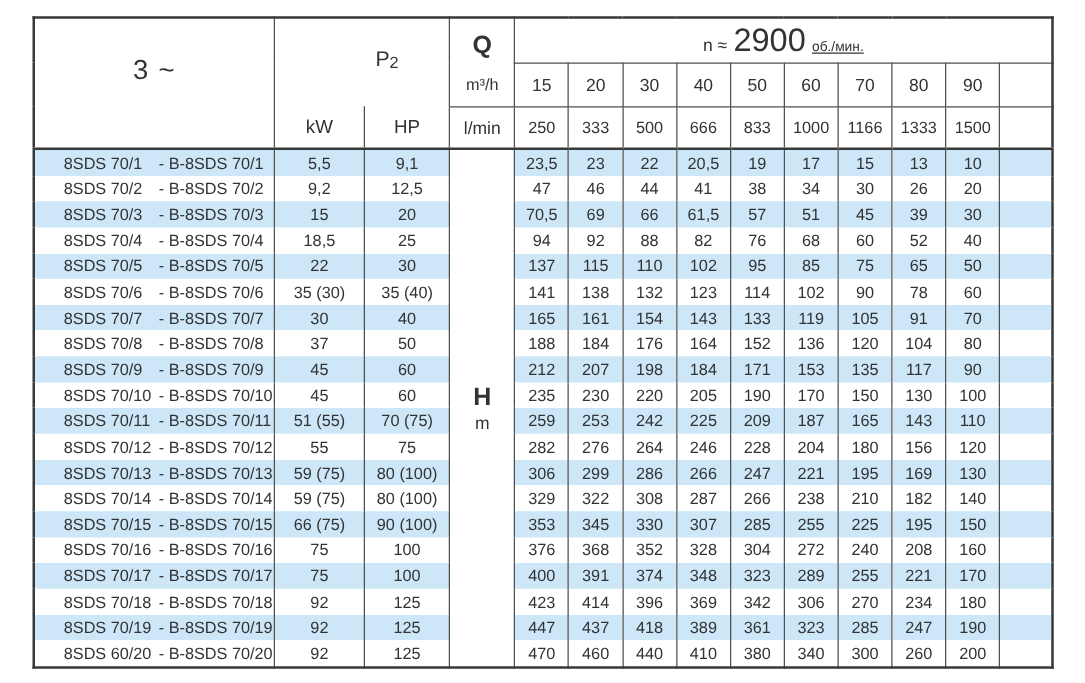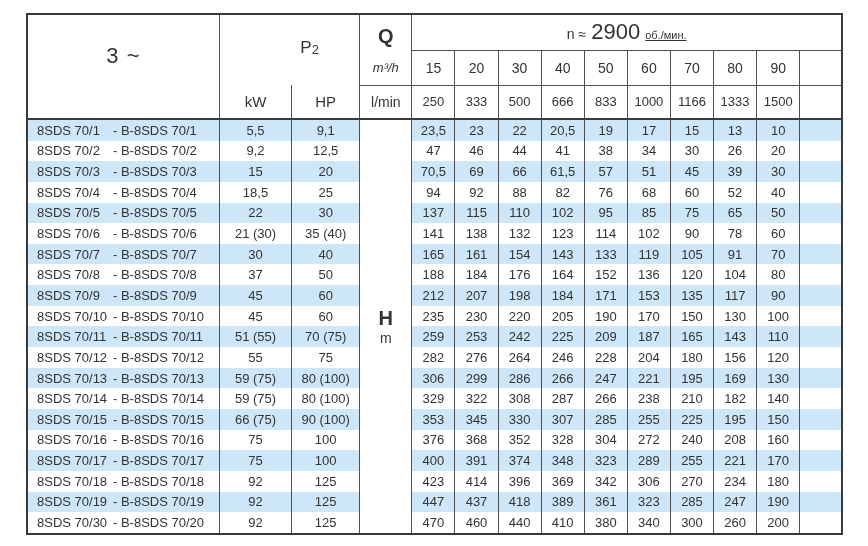--- a/index.html
+++ b/index.html
@@ -34,43 +34,43 @@
   td.c-p2{border-bottom:none;padding-left:40px;}
   td.c-kw,td.c-hp{border-top:none;}
   tr.hr3 td{border-bottom:2px solid var(--outer);}
   td.c-model{border-bottom:2px solid var(--outer);}
 
   td.c-model .phase{font-size:22px;letter-spacing:1px;}
   td.c-model{vertical-align:middle;padding-bottom:22px;}
   td.c-p2{font-size:17px;padding-bottom:4px;}
   td.c-p2 .p2sub{font-size:13px;position:relative;top:1px;}
   td.c-q .q-label{font-weight:bold;font-size:20px;margin:6px 0 12px 0;}
-  td.c-q .q-unit{font-size:13px;margin-bottom:6px;font-style:italic;}
+  td.c-q .q-unit{font-size:13px;margin-bottom:6px;}
   td.c-speed .sp-pre{font-size:14px;}
-  td.c-speed .sp-val{font-size:22px;margin:0 5px;}
+  td.c-speed .sp-val{font-size:26px;margin:0 5px;}
   td.c-speed .sp-suf{font-size:11px;text-decoration:underline;}
   tr.hr1{height:36px;}
   tr.hr2{height:35px;}
   tr.hr3{height:34px;}
   td.c-flow{font-size:14px;}
   td.c-lminv{font-size:13px;}
   td.c-kw,td.c-hp{font-size:15px;}
   td.c-lmin{font-size:14px;}
 
   tbody td{
     border:0;
     border-right:1px solid var(--border);
     padding:0;
     text-align:center;vertical-align:middle;
     font-size:13px;
     height:20.65px;
     overflow:hidden;white-space:nowrap;
   }
   tbody tr.stripe{background:var(--stripe);}
-  td.c-modelcell{text-align:left;padding-left:9px;}
+  td.c-modelcell{text-align:left;padding-left:23px;}
   td.c-modelcell .m1{display:inline-block;width:76px;}
   td.c-head{
     background:#fff;
     vertical-align:middle;
   }
   td.c-head .h-sym{font-weight:bold;font-size:20px;line-height:1;}
   td.c-head .h-unit{font-size:14px;line-height:1;margin-top:3px;}
 </style>
 </head>
 <body>
@@ -212,21 +212,21 @@
           <td class="c-num c-val"><span>102</span></td>
           <td class="c-num c-val"><span>95</span></td>
           <td class="c-num c-val"><span>85</span></td>
           <td class="c-num c-val"><span>75</span></td>
           <td class="c-num c-val"><span>65</span></td>
           <td class="c-num c-val"><span>50</span></td>
           <td class="c-num c-empty"></td>
         </tr>
         <tr>
           <td class="c-modelcell"><span class="m1">8SDS 70/6</span><span class="m2">- B-8SDS 70/6</span></td>
-          <td class="c-num"><span>21 (30)</span></td>
+          <td class="c-num"><span>35 (30)</span></td>
           <td class="c-num"><span>35 (40)</span></td>
           <td class="c-num c-val"><span>141</span></td>
           <td class="c-num c-val"><span>138</span></td>
           <td class="c-num c-val"><span>132</span></td>
           <td class="c-num c-val"><span>123</span></td>
           <td class="c-num c-val"><span>114</span></td>
           <td class="c-num c-val"><span>102</span></td>
           <td class="c-num c-val"><span>90</span></td>
           <td class="c-num c-val"><span>78</span></td>
           <td class="c-num c-val"><span>60</span></td>
@@ -421,21 +421,21 @@
           <td class="c-num c-val"><span>418</span></td>
           <td class="c-num c-val"><span>389</span></td>
           <td class="c-num c-val"><span>361</span></td>
           <td class="c-num c-val"><span>323</span></td>
           <td class="c-num c-val"><span>285</span></td>
           <td class="c-num c-val"><span>247</span></td>
           <td class="c-num c-val"><span>190</span></td>
           <td class="c-num c-empty"></td>
         </tr>
         <tr>
-          <td class="c-modelcell"><span class="m1">8SDS 70/30</span><span class="m2">- B-8SDS 70/20</span></td>
+          <td class="c-modelcell"><span class="m1">8SDS 60/20</span><span class="m2">- B-8SDS 70/20</span></td>
           <td class="c-num"><span>92</span></td>
           <td class="c-num"><span>125</span></td>
           <td class="c-num c-val"><span>470</span></td>
           <td class="c-num c-val"><span>460</span></td>
           <td class="c-num c-val"><span>440</span></td>
           <td class="c-num c-val"><span>410</span></td>
           <td class="c-num c-val"><span>380</span></td>
           <td class="c-num c-val"><span>340</span></td>
           <td class="c-num c-val"><span>300</span></td>
           <td class="c-num c-val"><span>260</span></td>

